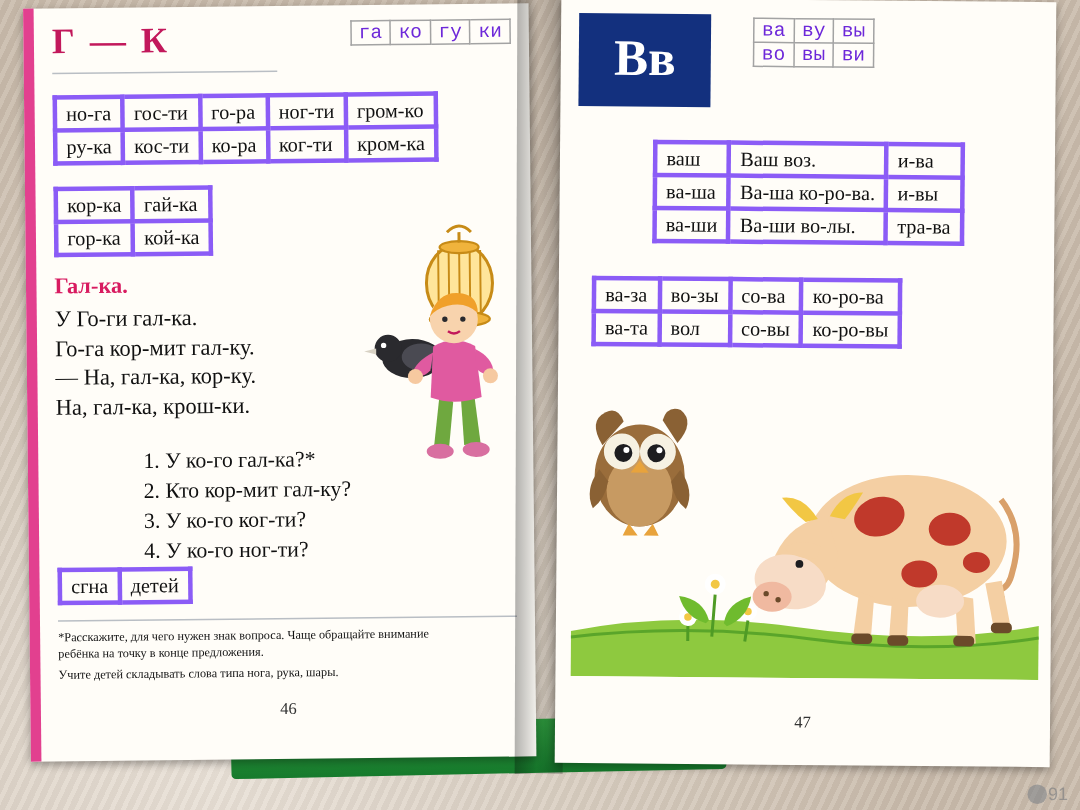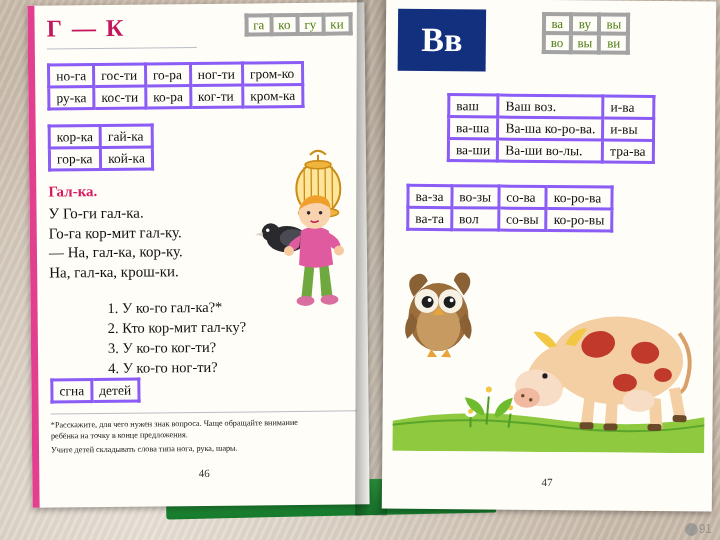--- a/index.html
+++ b/index.html
@@ -12,21 +12,21 @@
     background:linear-gradient(160deg,#e6ddd2 0%,#d9cec1 35%,#cdbfb0 60%,#c8bbab 100%);}
 
   
   .carpet{position:absolute;inset:0;
     background:
       repeating-linear-gradient(115deg, rgba(255,255,255,0.10) 0 3px, rgba(0,0,0,0.03) 3px 7px),
       radial-gradient(circle at 20% 95%, #e9e1d7 0%, #c9bbab 60%);
   }
 
   
-  .book{position:absolute;left:16px;top:0px;width:704px;height:516px;}
+  .book{position:absolute;left:4px;top:0px;width:704px;height:516px;}
 
   .page{position:absolute;background:#fdfcf8;box-shadow:0 2px 6px rgba(0,0,0,0.35);}
 
   
   .page-left{
     left:14px;top:4px;width:330px;height:502px;
     transform:rotate(-0.6deg);
     background:#fffdf8;
     border-left:7px solid #e2408f;
   }
@@ -45,21 +45,21 @@
   .cover-edge{position:absolute;left:356px;top:-4px;width:350px;height:520px;
     background:#0c2f6b;transform:rotate(0.5deg);z-index:-1;border-radius:2px;}
   .cover-edge2{position:absolute;left:6px;top:-2px;width:344px;height:514px;
     background:#d21b7a;transform:rotate(-0.6deg);z-index:-1;border-radius:2px;}
 
   .pg-inner{position:absolute;inset:0;padding:10px 12px;box-sizing:border-box;}
 
   
   .hdr-letter{font-family:"Liberation Serif",serif;font-weight:bold;font-size:24px;color:#c2185b;letter-spacing:2px;}
   .sylbox{border-collapse:collapse;}
-  .sylbox td{border:4px solid #a3a3a3;padding:0 5px;font-size:13px;line-height:15px;color:#4d7c0f;text-align:center;}
+  .sylbox td{border:1px solid #a3a3a3;padding:0 5px;font-size:13px;line-height:15px;color:#6d28d9;text-align:center;font-family:Liberation Mono, monospace;}
 
   table.grid{border-collapse:collapse;}
   table.grid td{border:3px solid #8b5cf6;padding:1px 6px;font-size:13.5px;line-height:17px;color:#111;white-space:nowrap;}
 
   .title-red{color:#d81b60;font-weight:bold;font-size:15px;}
   .body-text{font-size:15px;line-height:19.5px;color:#111;}
   .qs{font-size:14.5px;line-height:20px;color:#111;}
   .footnote{font-size:8.2px;line-height:10.5px;color:#111;}
   .pageno{font-size:11px;color:#333;text-align:center;}
 
@@ -220,21 +220,21 @@
 
     <div class="spine"></div>
 
     <div class="page page-right">
       <div class="pg-inner">
 
         <div class="row" style="align-items:flex-start;gap:28px;">
           <div class="vv-box">
             <span>Вв</span>
           </div>
-          <table class="sylbox" style="margin-top:2px;margin-left:28px;">
+          <table class="sylbox" style="margin-top:2px;">
             <tbody>
                 <tr>
               <td>ва</td>
               <td>ву</td>
               <td>вы</td>
             </tr>
             <tr>
               <td>во</td>
               <td>вы</td>
               <td>ви</td>

